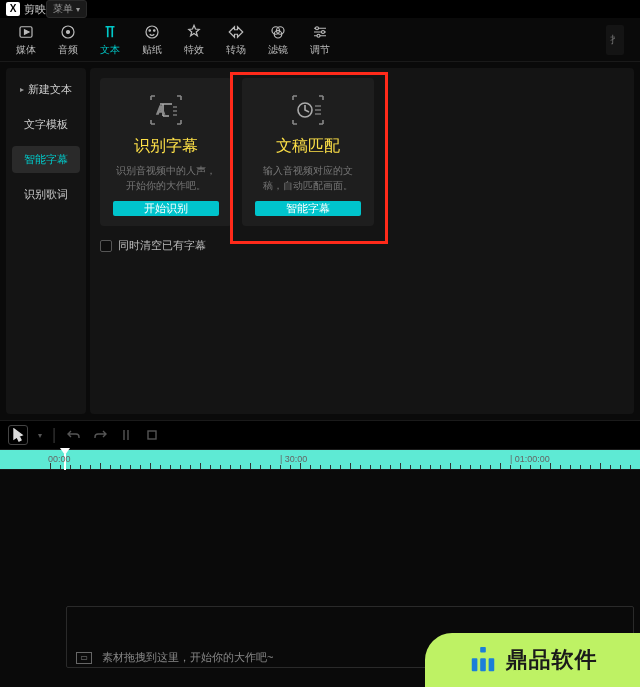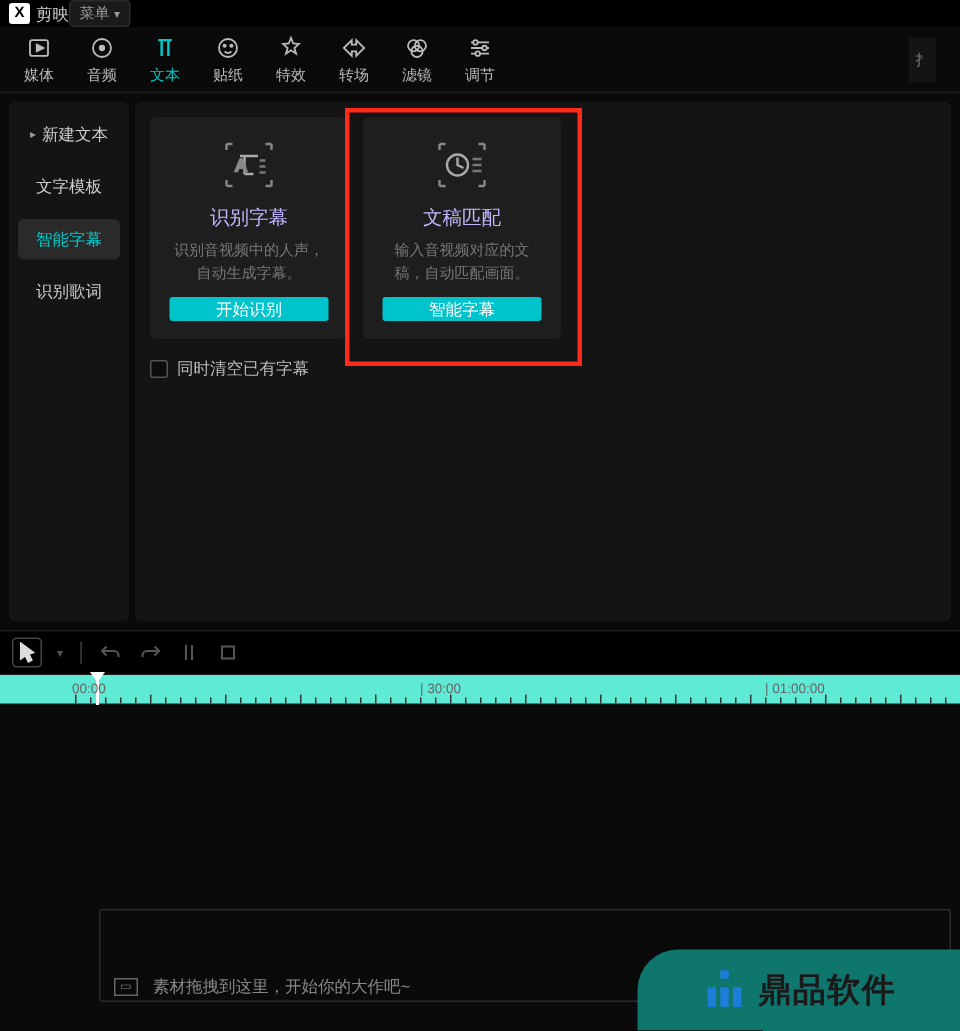--- a/index.html
+++ b/index.html
@@ -135,21 +135,21 @@
       left:-12px;
       top:-6px;
     }
     .card-ico {
       width: 50px; height: 42px;
       display:flex;align-items:center;justify-content:center;
       margin-top:2px;
       margin-bottom: 8px;
       color:#888;
     }
-    .card-title { font-size: 13px; color:#c4b5fd; margin-bottom:6px; }
+    .card-title { font-size: 16px; color:#fde047; margin-bottom:6px; }
     .card-desc { font-size: 10px; color:#777; text-align:center; line-height:1.5; min-height:30px;}
     .card-btn {
       margin-top:8px;
       width: 106px;
       height: 24px;
       background: #00c4cc;
       color: #fff;
       border:none;
       border-radius: 2px;
       font-size: 11px;
@@ -222,21 +222,21 @@
       font-size:11px;
     }
     .dz-ico{width:16px;height:12px;border:1px solid #666;display:flex;align-items:center;justify-content:center;font-size:8px;}
     
     .watermark {
       position:absolute;
       right:0;
       bottom:0;
       height:54px;
       width:215px;
-      background:#0f766e;
+      background:#bef264;
       border-top-left-radius:27px;
       border-bottom-left-radius:0;
       display:flex;
       align-items:center;
       justify-content:center;
       gap:8px;
     }
     .wm-logo { width:30px;height:30px;}
     .wm-logo rect{fill:#1b7fd9;}
     .wm-text{font-size:22px;font-weight:700;color:#1a1a1a;letter-spacing:1px;}
@@ -339,21 +339,21 @@
       <div class="card">
         <div class="card-ico">
           <svg width="46" height="36" viewBox="0 0 46 36" fill="none" stroke="#888" stroke-width="1.6">
             <path d="M8 4h4M8 4v4M38 4h-4M38 4v4M8 32h4M8 32v-4M38 32h-4M38 32v-4"></path>
             <path d="M17 12h12M20 12v12M20 24h6" stroke="#aaa"></path>
             <text x="14" y="22" font-size="11" fill="#aaa" font-family="sans-serif">A</text>
             <path d="M30 15h4M30 19h4M30 23h4" stroke="#777"></path>
           </svg>
         </div>
         <div class="card-title">识别字幕</div>
-        <div class="card-desc">识别音视频中的人声，自动生成字幕。</div>
+        <div class="card-desc">识别音视频中的人声，开始你的大作吧。</div>
         <button class="card-btn">开始识别</button>
       </div>
 
       <div class="card-wrap">
         <div class="card">
           <div class="card-ico">
             <svg width="46" height="36" viewBox="0 0 46 36" fill="none" stroke="#888" stroke-width="1.6">
               <path d="M8 4h4M8 4v4M38 4h-4M38 4v4M8 32h4M8 32v-4M38 32h-4M38 32v-4"></path>
               <circle cx="20" cy="18" r="7" stroke="#aaa"></circle>
               <path d="M20 13v5l4 2" stroke="#aaa"></path>

